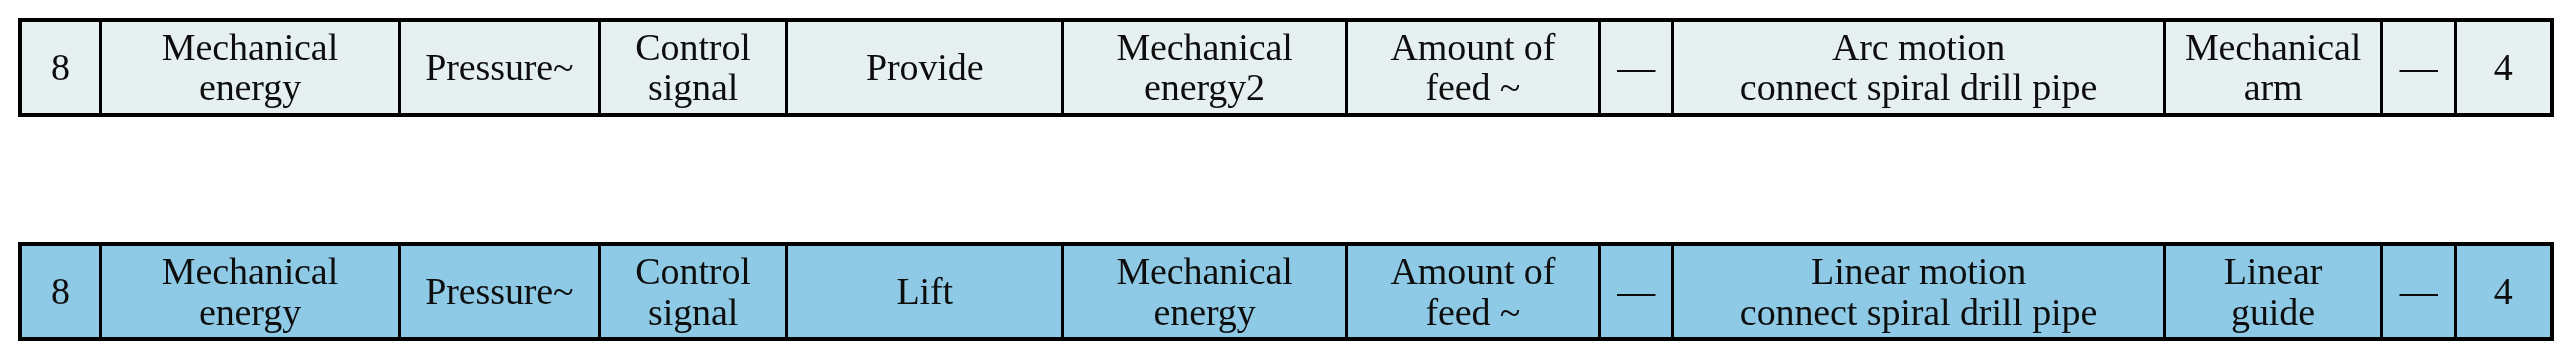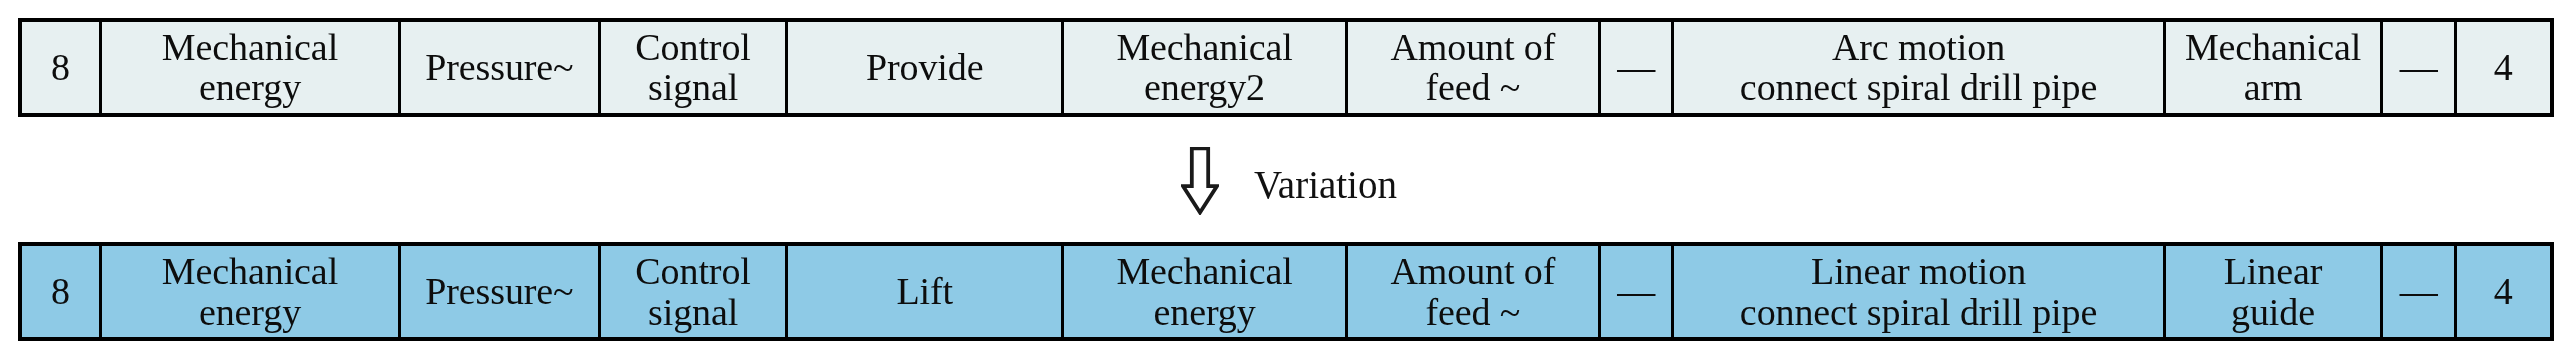--- a/index.html
+++ b/index.html
@@ -126,26 +126,20 @@
         <td><span>Amount of<br>feed ~</span></td>
         <td class="cell-dash"><span>—</span></td>
         <td><span>Arc motion<br>connect spiral drill pipe</span></td>
         <td><span>Mechanical<br>arm</span></td>
         <td class="cell-dash"><span>—</span></td>
         <td><span>4</span></td>
       </tr>
     </tbody>
   </table>
 
-  <div class="connector">
-    <svg class="arrow-down-icon" viewBox="0 0 60 108">
-      <polygon points="17,2 43,2 43,62 57,62 30,104 3,62 17,62" fill="#ffffff" stroke="#1a1a1a" stroke-width="6" stroke-linejoin="miter"></polygon>
-    </svg>
-    <span class="variation-label">Variation</span>
-  </div>
 
   <table id="table-after" class="grid-table">
     <colgroup>
       <col style="width:3.2%">
         <col style="width:11.8%">
         <col style="width:7.9%">
       <col style="width:7.4%">
         <col style="width:10.9%">
         <col style="width:11.2%">
       <col style="width:10.0%">

